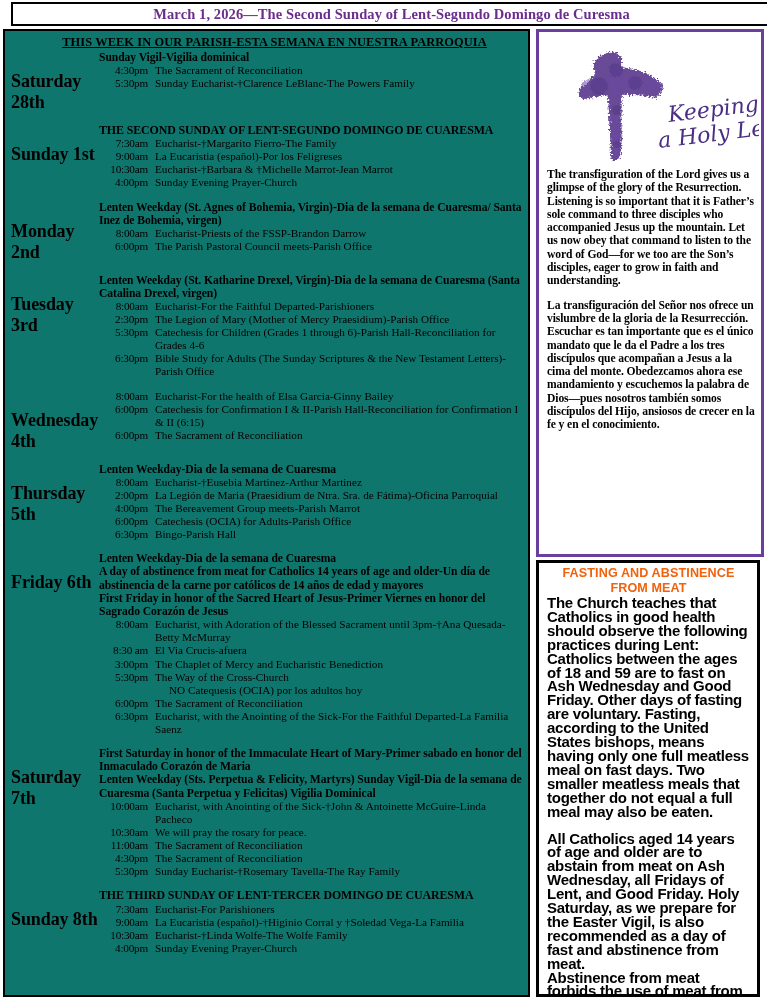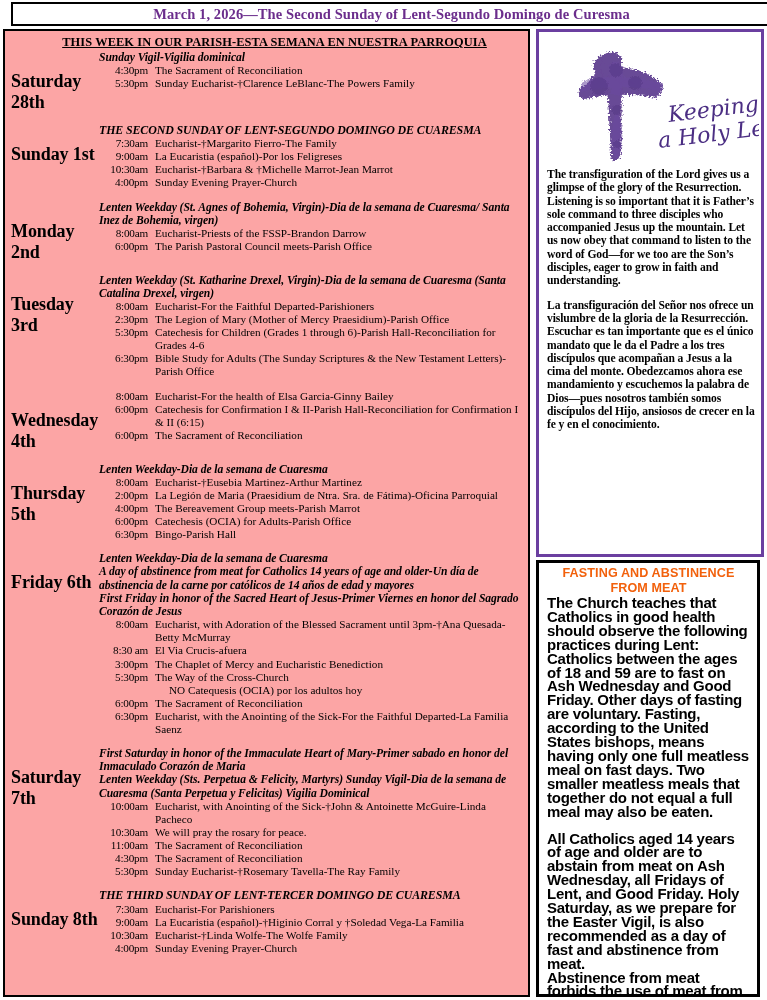--- a/index.html
+++ b/index.html
@@ -18,37 +18,37 @@
   }
   .titlebar .ttl{
     font-family:"Liberation Serif",serif;
     font-weight:bold;font-size:14.5px;color:#6B2D8C;
     letter-spacing:.1px;white-space:nowrap;
   }
 
   
   .mainbox{
     position:absolute;left:3px;top:29px;width:527px;height:968px;
-    border:2px solid #000;box-sizing:border-box;background:#fca5a5;
+    border:2px solid #000;box-sizing:border-box;background:#0f766e;
     padding:3px 4px 0 6px;overflow:hidden;
   }
   .weekhead{
     text-align:center;font-weight:bold;font-size:12.4px;
     text-decoration:underline;letter-spacing:.1px;margin:1px 0 1px 0;
     padding-left:14px;
   }
 
   .day{display:flex;align-items:flex-start;margin-top:0;}
   .day.spaced{margin-top:11px;}
   .daylabel{
     width:88px;min-width:88px;font-weight:bold;font-size:18px;
     padding-top:0px;letter-spacing:-.1px;margin-top:20px;
   }
   .daybody{flex:1;min-width:0;}
-  .dtitle{font-weight:bold;font-size:11.6px;line-height:13.2px;letter-spacing:-.05px;font-style:italic;}
+  .dtitle{font-weight:bold;font-size:11.6px;line-height:13.2px;letter-spacing:-.05px;}
   .dtitle.caps{font-size:11.9px;letter-spacing:-.1px;}
 
   .ev{display:flex;align-items:flex-start;font-size:11.2px;line-height:13.1px;}
   .evtime{
     width:56px;min-width:56px;text-align:right;padding-right:7px;
     box-sizing:border-box;letter-spacing:-.2px;
   }
   .evtext{flex:1;min-width:0;}
   .evcont{padding-left:14px;}
 

